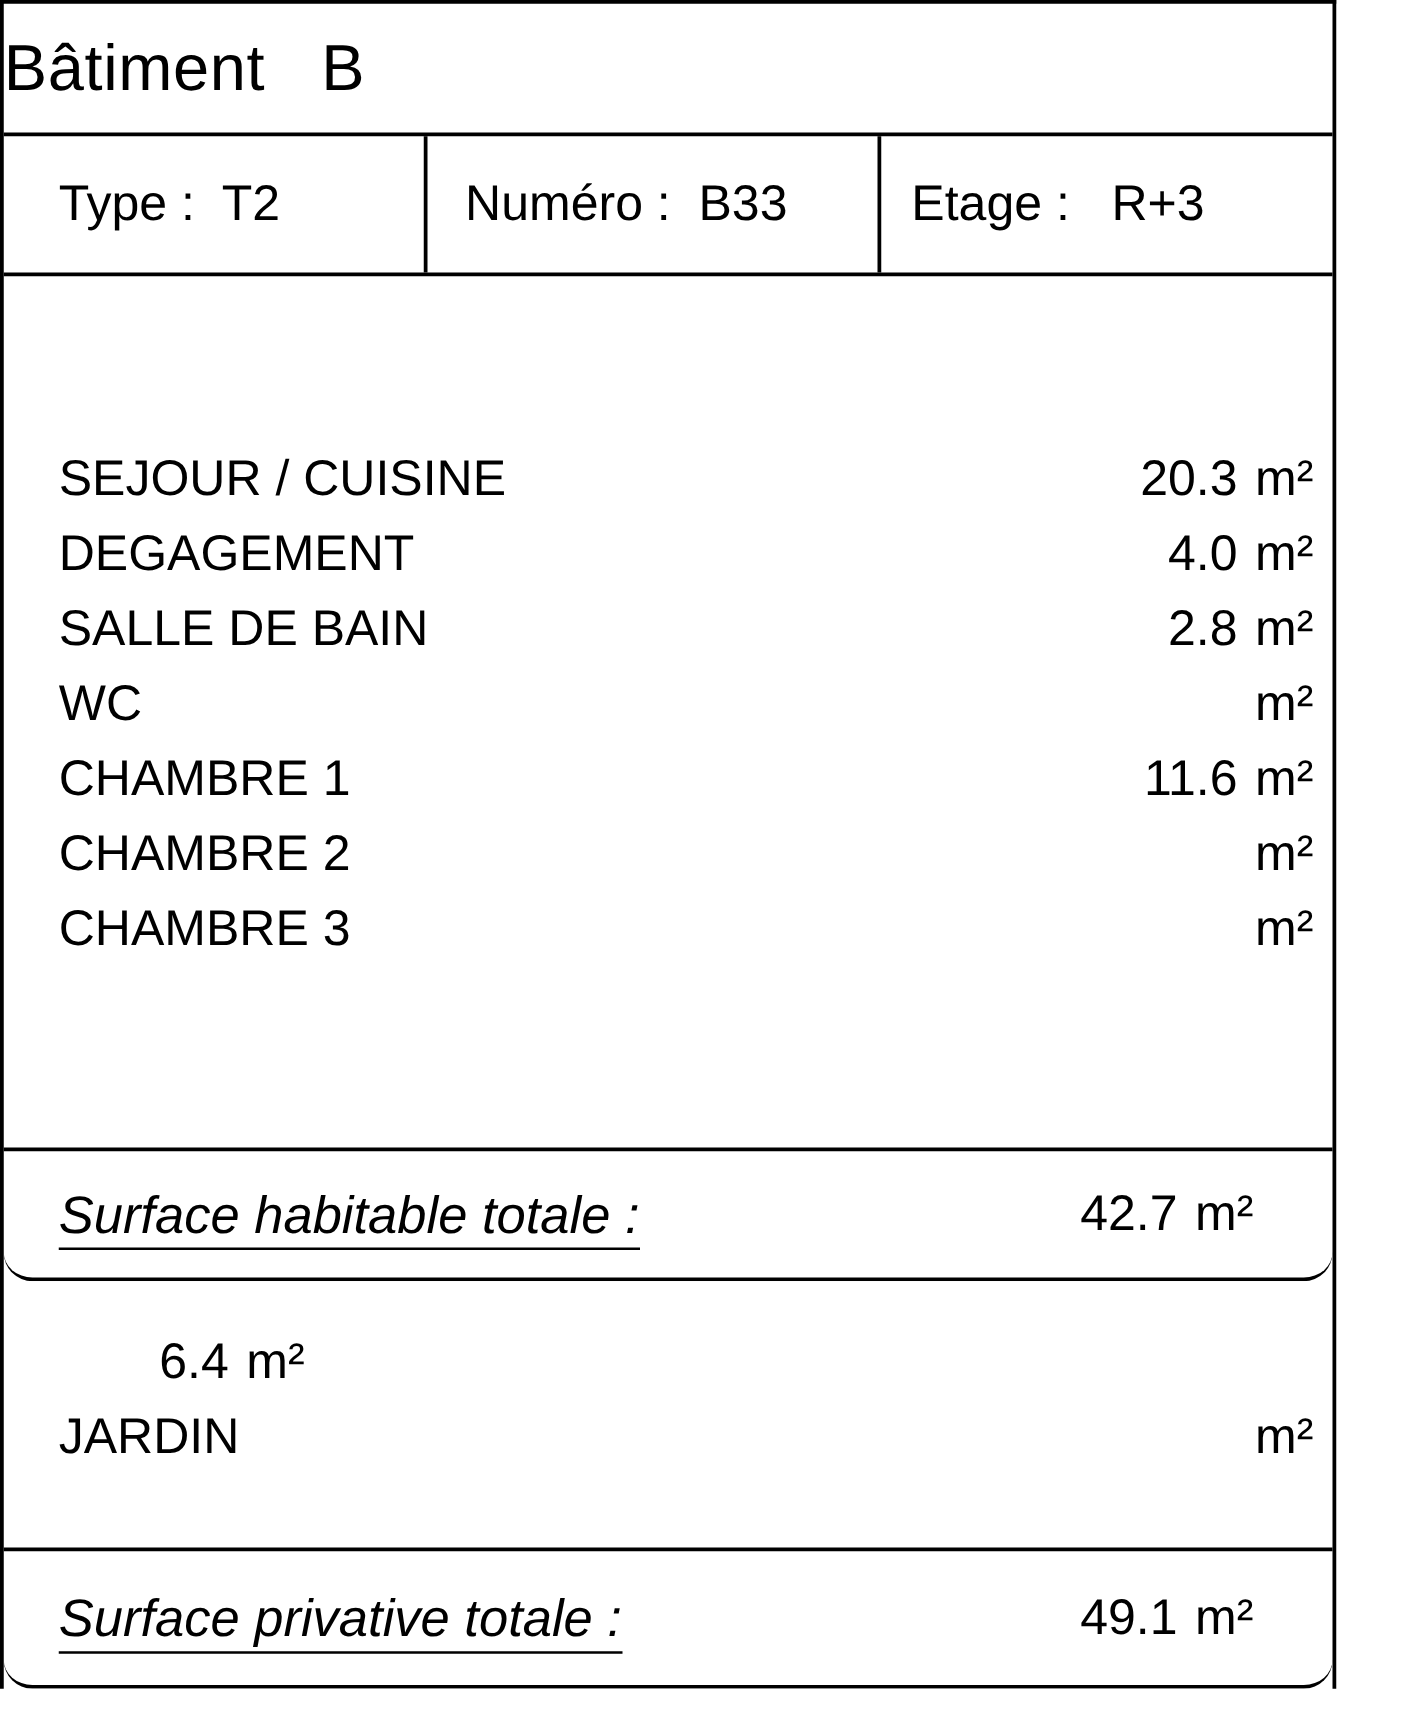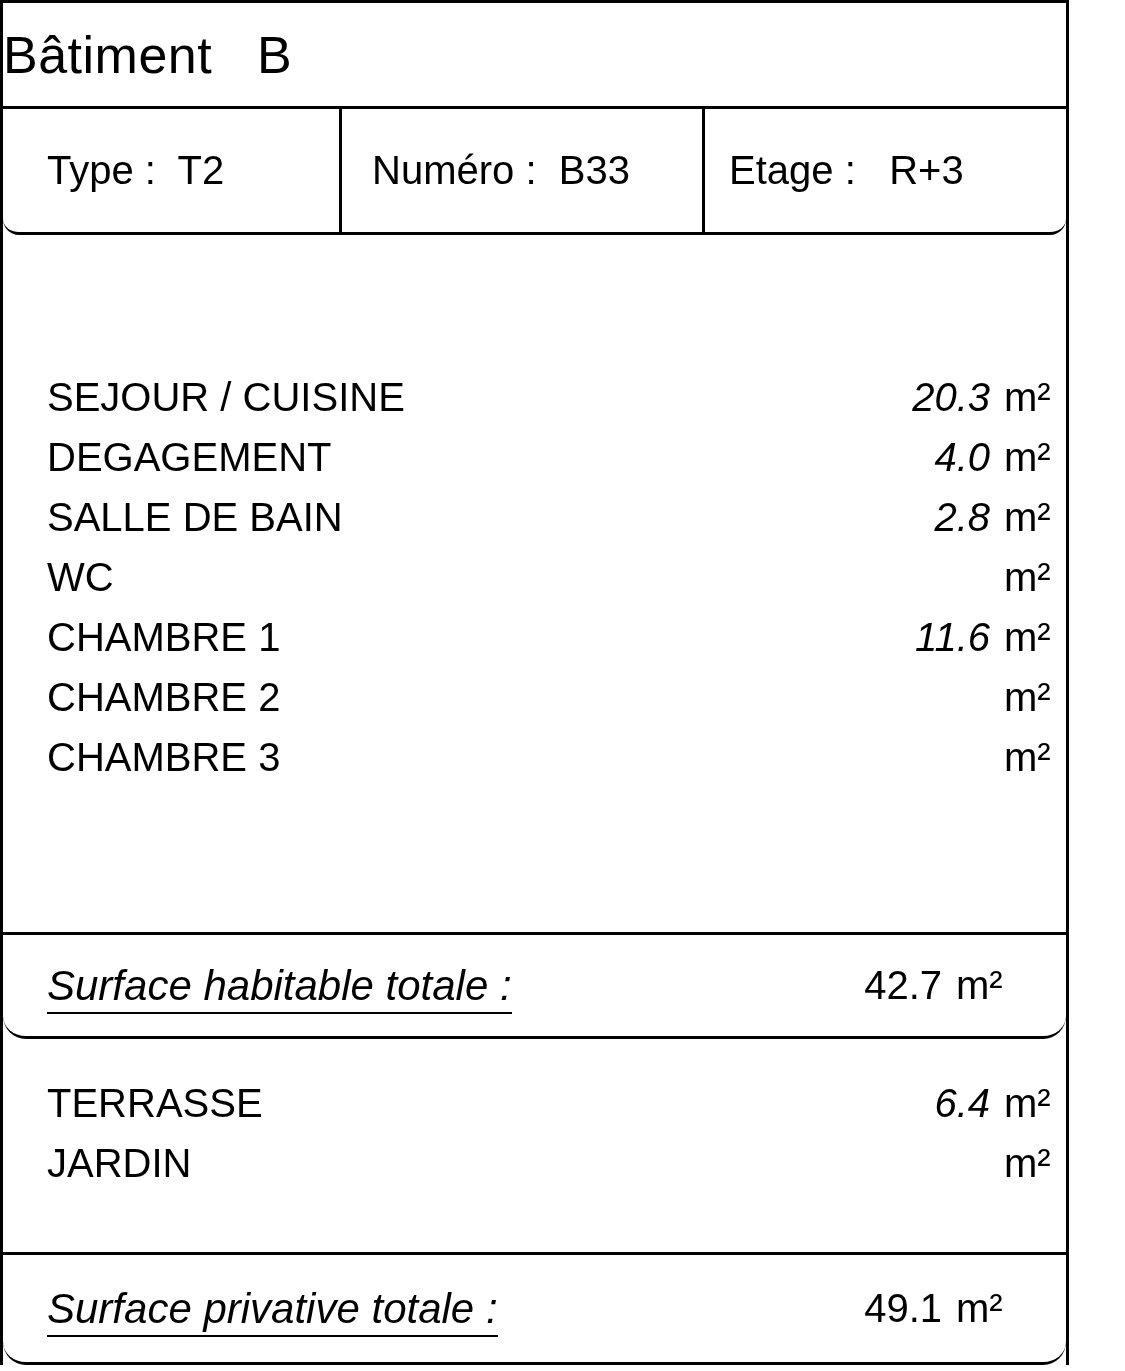--- a/index.html
+++ b/index.html
@@ -35,25 +35,24 @@
     box-sizing: border-box;
   }
   .title-text {
     font-size: 52px;
     letter-spacing: 0.5px;
     white-space: pre;
   }
 
   
   .info-row {
-    height: 126px;
-    border-bottom: 3px solid #000;
-    display: flex;
-    box-sizing: border-box;
-    border-radius: 16px;
+    height: 112px;
+    border-bottom: 3px solid #000;
+    display: flex;
+    box-sizing: border-box;
   }
   .info-cell {
     display: flex;
     align-items: center;
     box-sizing: border-box;
     font-size: 40px;
     white-space: pre;
   }
   .info-cell.c1 { width: 340px; padding-left: 44px; border-right: 3px solid #000; }
   .info-cell.c2 { width: 364px; padding-left: 30px; border-right: 3px solid #000; }
@@ -78,21 +77,20 @@
     white-space: pre;
     flex: 1 1 auto;
   }
   .row .value {
     font-size: 40px;
     white-space: pre;
     text-align: right;
     width: 150px;
     padding-right: 14px;
     box-sizing: border-box;
-    font-style: italic;
   }
   .row .unit {
     font-size: 40px;
     white-space: pre;
     width: 62px;
     text-align: left;
   }
 
   
   .total-block {
@@ -204,21 +202,20 @@
   </div>
 
   <div class="total-block">
     <div class="total-label"><span class="underlined">Surface habitable totale :</span></div>
     <div class="value">42.7</div>
     <div class="unit">m²</div>
   </div>
 
   <div class="annex-block">
     <div class="row">
-      <div class="name">TERRASSE</div>
       <div class="value">6.4</div>
       <div class="unit">m²</div>
     </div>
     <div class="row">
       <div class="name">JARDIN</div>
       <div class="value"></div>
       <div class="unit">m²</div>
     </div>
   </div>
 

